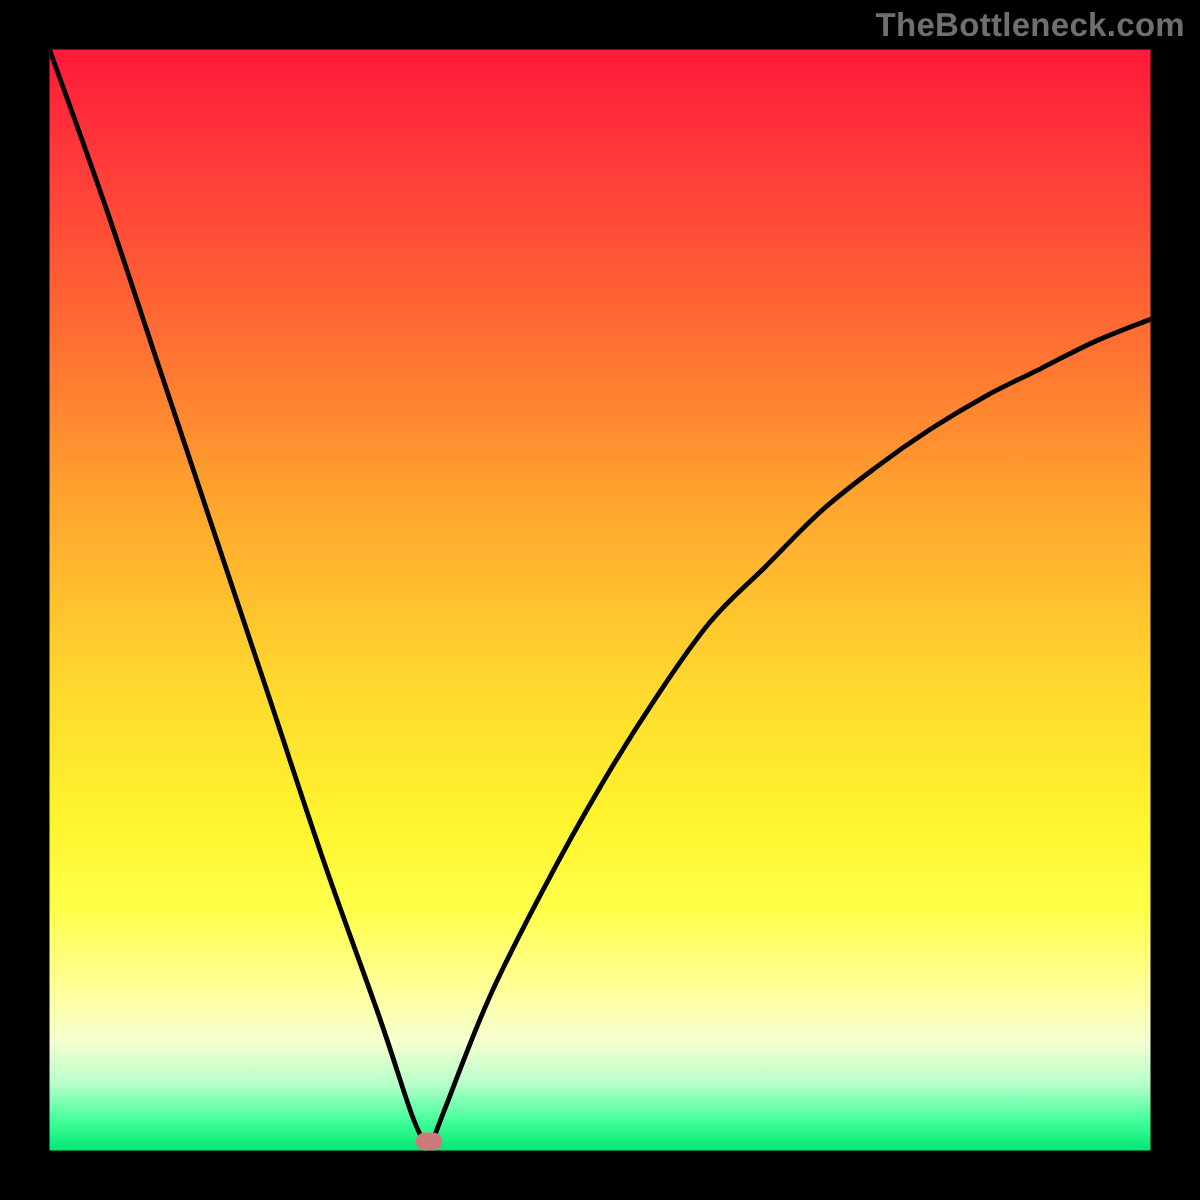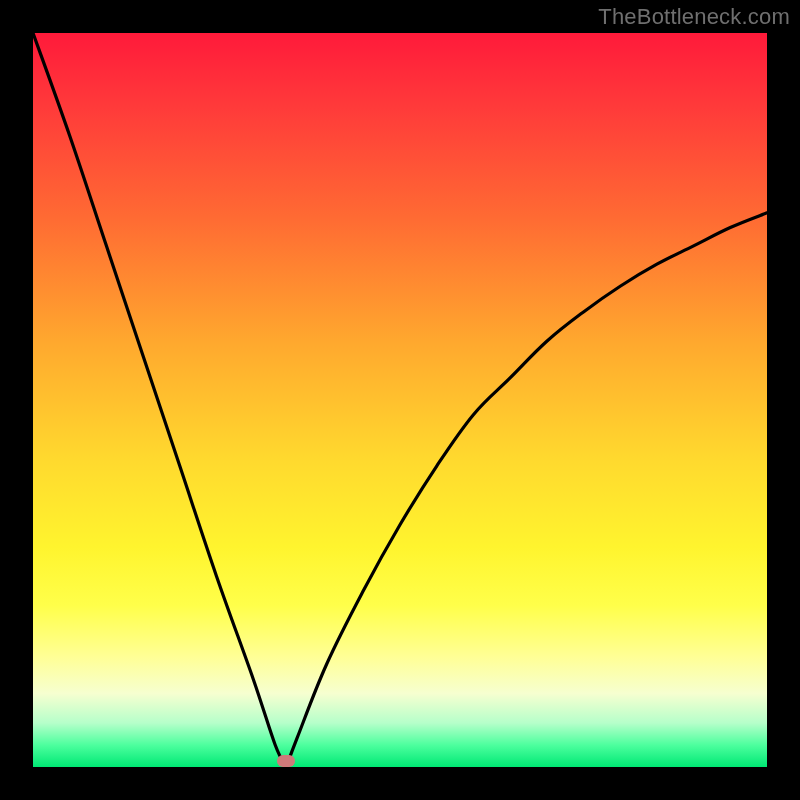--- a/index.html
+++ b/index.html
@@ -39,21 +39,21 @@
       #4dff9e 97%,
       #00e874 100%
     );
   }
   .watermark {
     position: absolute;
     top: 4px;
     right: 10px;
     color: #6f6f6f;
     font-size: 22px;
-    font-weight: 400;
+    font-weight: 700;
     letter-spacing: 0.2px;
   }
   svg.curve {
     position: absolute;
     top: 0;
     left: 0;
     width: 734px;
     height: 734px;
   }
   .marker {

